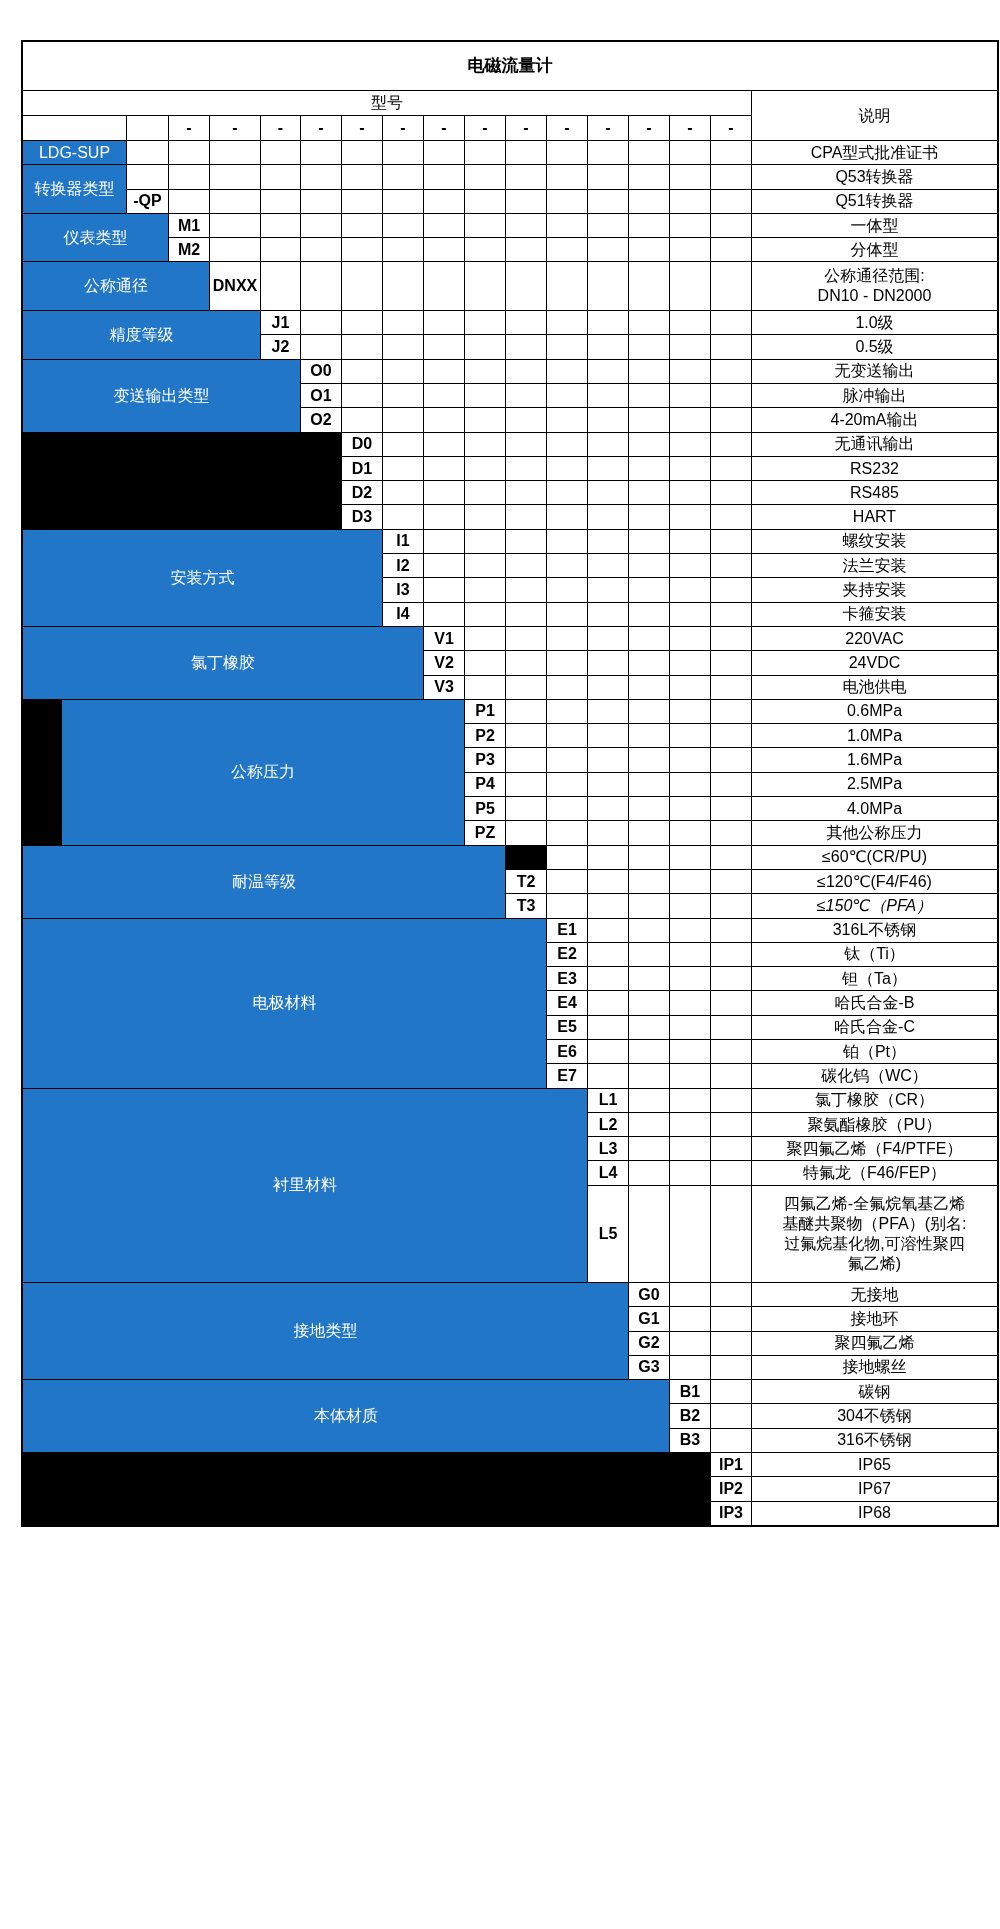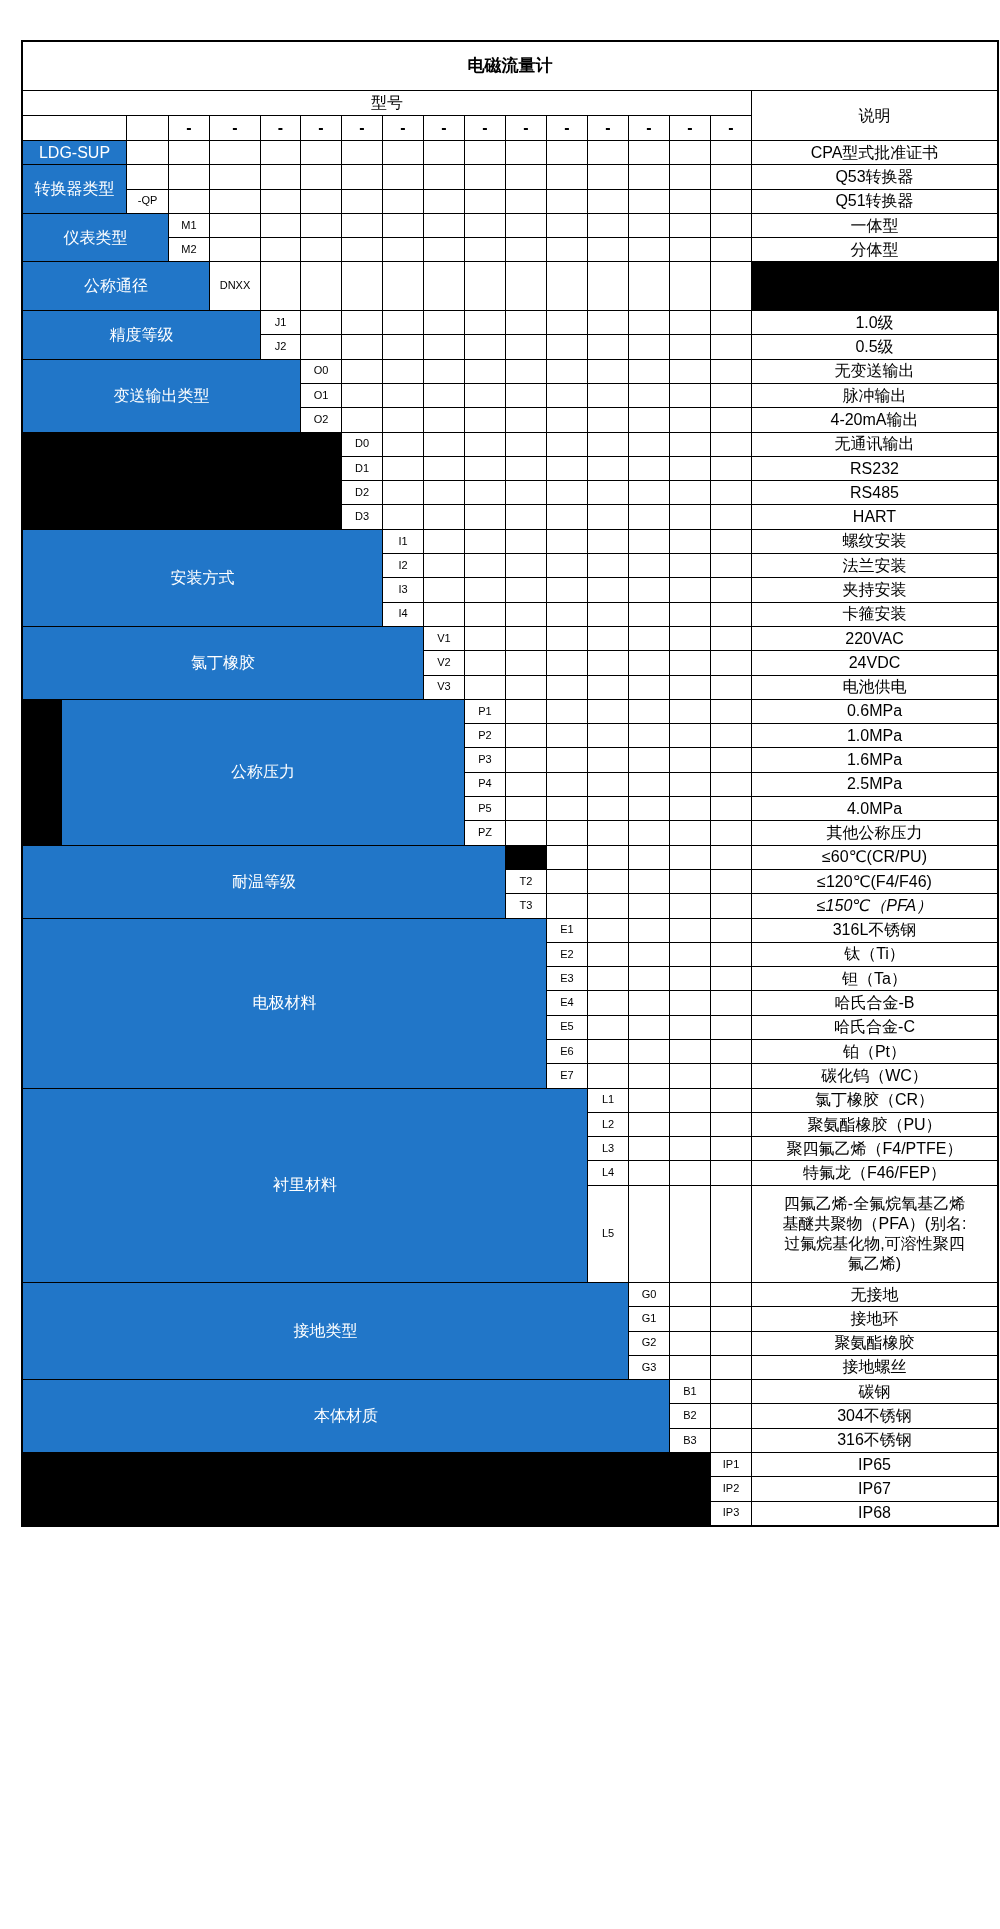--- a/index.html
+++ b/index.html
@@ -17,21 +17,21 @@
   .cell{
     background:#fff;
     display:flex;align-items:center;justify-content:center;
     font-size:16px;line-height:1.25;overflow:hidden;
     text-align:center;
   }
   .cell.title{font-size:17px;font-weight:bold;}
   .cell.hdr{font-size:16px;}
   .cell.dash{font-weight:bold;}
   .cell.blue{background:var(--accent,#2176C8);color:#fff;}
-  .cell.code{font-size:11px;}
+  .cell.code{font-size:16px;font-weight:bold;}
   .cell.desc{white-space:pre-line;padding:0 26px;}
 </style>
 </head>
 <body>
 
 <div class="sel-table" style="--accent: #2176C8;">
     <div class="cell hdr" style="grid-area: 2 / 1 / span 1 / span 16;">型号</div>
     <div class="cell title" style="grid-area: 1 / 1 / span 1 / span 17;">电磁流量计</div>
     <div class="cell hdr" style="grid-area: 2 / 17 / span 2 / span 1;">说明</div>
     <div class="cell empty" style="grid-area: 3 / 1 / span 1 / span 1;"></div>
@@ -138,20 +138,22 @@
     <div class="cell empty" style="grid-area: 9 / 7 / span 2 / span 1;"></div>
     <div class="cell empty" style="grid-area: 9 / 8 / span 2 / span 1;"></div>
     <div class="cell empty" style="grid-area: 9 / 9 / span 2 / span 1;"></div>
     <div class="cell empty" style="grid-area: 9 / 10 / span 2 / span 1;"></div>
     <div class="cell empty" style="grid-area: 9 / 11 / span 2 / span 1;"></div>
     <div class="cell empty" style="grid-area: 9 / 12 / span 2 / span 1;"></div>
     <div class="cell empty" style="grid-area: 9 / 13 / span 2 / span 1;"></div>
     <div class="cell empty" style="grid-area: 9 / 14 / span 2 / span 1;"></div>
     <div class="cell empty" style="grid-area: 9 / 15 / span 2 / span 1;"></div>
     <div class="cell empty" style="grid-area: 9 / 16 / span 2 / span 1;"></div>
+    <div class="cell desc" style="grid-area: 9 / 17 / span 2 / span 1;">公称通径范围:
+DN10 - DN2000</div>
     <div class="cell blue" style="grid-area: 11 / 1 / span 2 / span 4;">精度等级</div>
     <div class="cell code" style="grid-area: 11 / 5 / span 1 / span 1;">J1</div>
     <div class="cell empty" style="grid-area: 11 / 6 / span 1 / span 1;"></div>
     <div class="cell empty" style="grid-area: 11 / 7 / span 1 / span 1;"></div>
     <div class="cell empty" style="grid-area: 11 / 8 / span 1 / span 1;"></div>
     <div class="cell empty" style="grid-area: 11 / 9 / span 1 / span 1;"></div>
     <div class="cell empty" style="grid-area: 11 / 10 / span 1 / span 1;"></div>
     <div class="cell empty" style="grid-area: 11 / 11 / span 1 / span 1;"></div>
     <div class="cell empty" style="grid-area: 11 / 12 / span 1 / span 1;"></div>
     <div class="cell empty" style="grid-area: 11 / 13 / span 1 / span 1;"></div>
@@ -467,21 +469,21 @@
     <div class="cell empty" style="grid-area: 51 / 15 / span 1 / span 1;"></div>
     <div class="cell empty" style="grid-area: 51 / 16 / span 1 / span 1;"></div>
     <div class="cell desc" style="grid-area: 51 / 17 / span 1 / span 1;">无接地</div>
     <div class="cell code" style="grid-area: 52 / 14 / span 1 / span 1;">G1</div>
     <div class="cell empty" style="grid-area: 52 / 15 / span 1 / span 1;"></div>
     <div class="cell empty" style="grid-area: 52 / 16 / span 1 / span 1;"></div>
     <div class="cell desc" style="grid-area: 52 / 17 / span 1 / span 1;">接地环</div>
     <div class="cell code" style="grid-area: 53 / 14 / span 1 / span 1;">G2</div>
     <div class="cell empty" style="grid-area: 53 / 15 / span 1 / span 1;"></div>
     <div class="cell empty" style="grid-area: 53 / 16 / span 1 / span 1;"></div>
-    <div class="cell desc" style="grid-area: 53 / 17 / span 1 / span 1;">聚氨酯橡胶</div>
+    <div class="cell desc" style="grid-area: 53 / 17 / span 1 / span 1;">聚四氟乙烯</div>
     <div class="cell code" style="grid-area: 54 / 14 / span 1 / span 1;">G3</div>
     <div class="cell empty" style="grid-area: 54 / 15 / span 1 / span 1;"></div>
     <div class="cell empty" style="grid-area: 54 / 16 / span 1 / span 1;"></div>
     <div class="cell desc" style="grid-area: 54 / 17 / span 1 / span 1;">接地螺丝</div>
     <div class="cell blue" style="grid-area: 55 / 1 / span 3 / span 14;">本体材质</div>
     <div class="cell code" style="grid-area: 55 / 15 / span 1 / span 1;">B1</div>
     <div class="cell empty" style="grid-area: 55 / 16 / span 1 / span 1;"></div>
     <div class="cell desc" style="grid-area: 55 / 17 / span 1 / span 1;">碳钢</div>
     <div class="cell code" style="grid-area: 56 / 15 / span 1 / span 1;">B2</div>
     <div class="cell empty" style="grid-area: 56 / 16 / span 1 / span 1;"></div>

